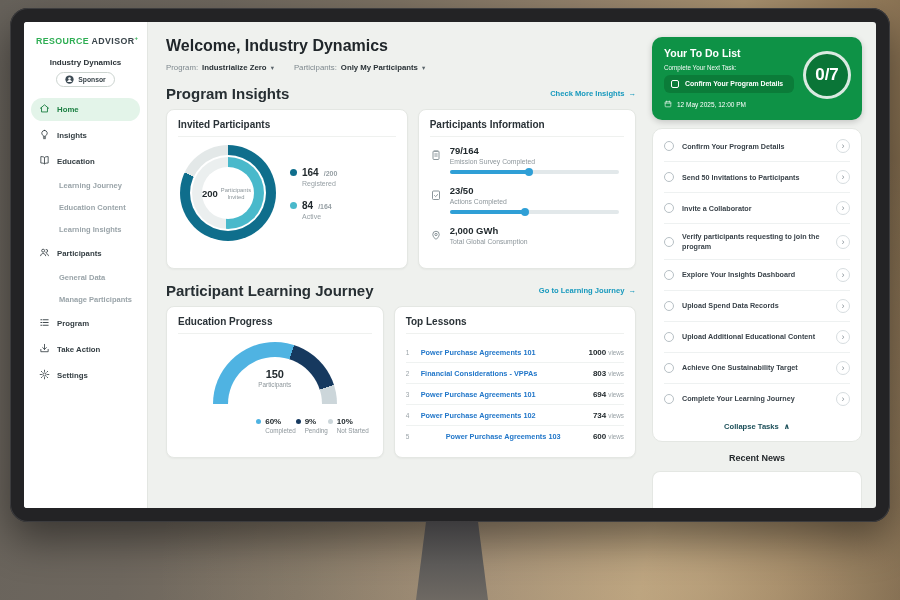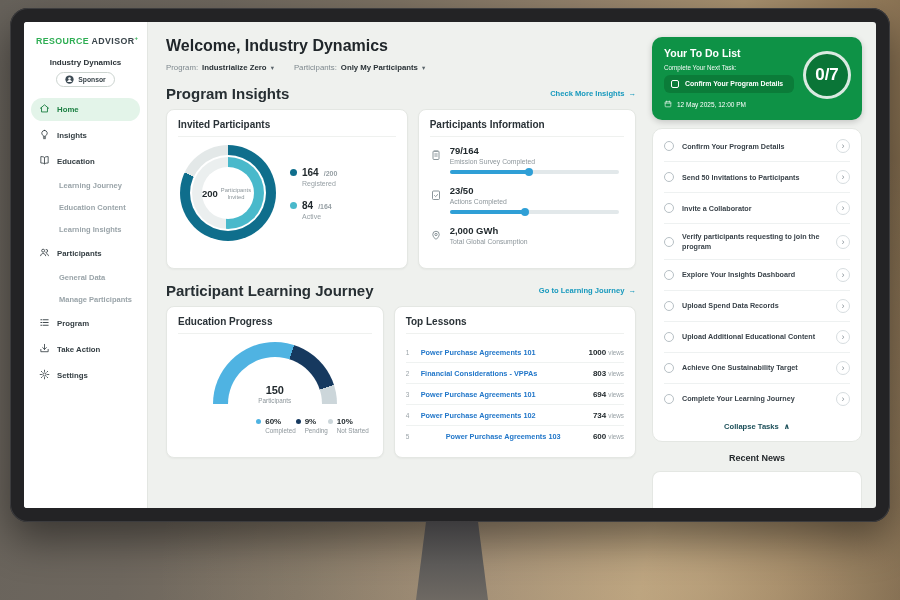--- a/index.html
+++ b/index.html
@@ -94,21 +94,21 @@
 
   
   .gauge { position:relative; width:124px; height:62px; overflow:hidden; margin:8px auto 0; }
   .gauge .arc { position:absolute; left:0; top:0; width:124px; height:124px; border-radius:50%;
     background:conic-gradient(from 270deg,
       var(--ca) 0 calc(var(--a)*.5%),
       var(--cb) calc(var(--a)*.5%) calc((var(--a) + var(--b))*.5%),
       var(--cc) calc((var(--a) + var(--b))*.5%) 50%,
       transparent 50%); }
   .gauge .hole { position:absolute; left:15px; top:15px; width:94px; height:94px; border-radius:50%; background:#fff; }
-  .g-center { position:absolute; bottom:0; width:100%; text-align:center; }
+  .g-center { position:absolute; bottom:16px; width:100%; text-align:center; }
   .g-val { font-size:11px; font-weight:800; color:#222a2e; }
   .g-lab { font-size:6.3px; color:#8d969b; margin-top:1px; }
   .eleg { display:flex; justify-content:flex-end; margin-top:13px; padding:0 3px; }
   .el-top { display:flex; align-items:center; gap:4px; }
   .el .dot { width:5px; height:5px; }
   .el-pct { font-size:8px; font-weight:800; color:#222a2e; }
   .el-lab { font-size:6.3px; color:#8d969b; margin-left:9px; margin-top:1px; }
 
   
   .lrow { display:flex; align-items:center; gap:7px; padding:5.5px 0; border-bottom:1px solid #eff2f1; }

